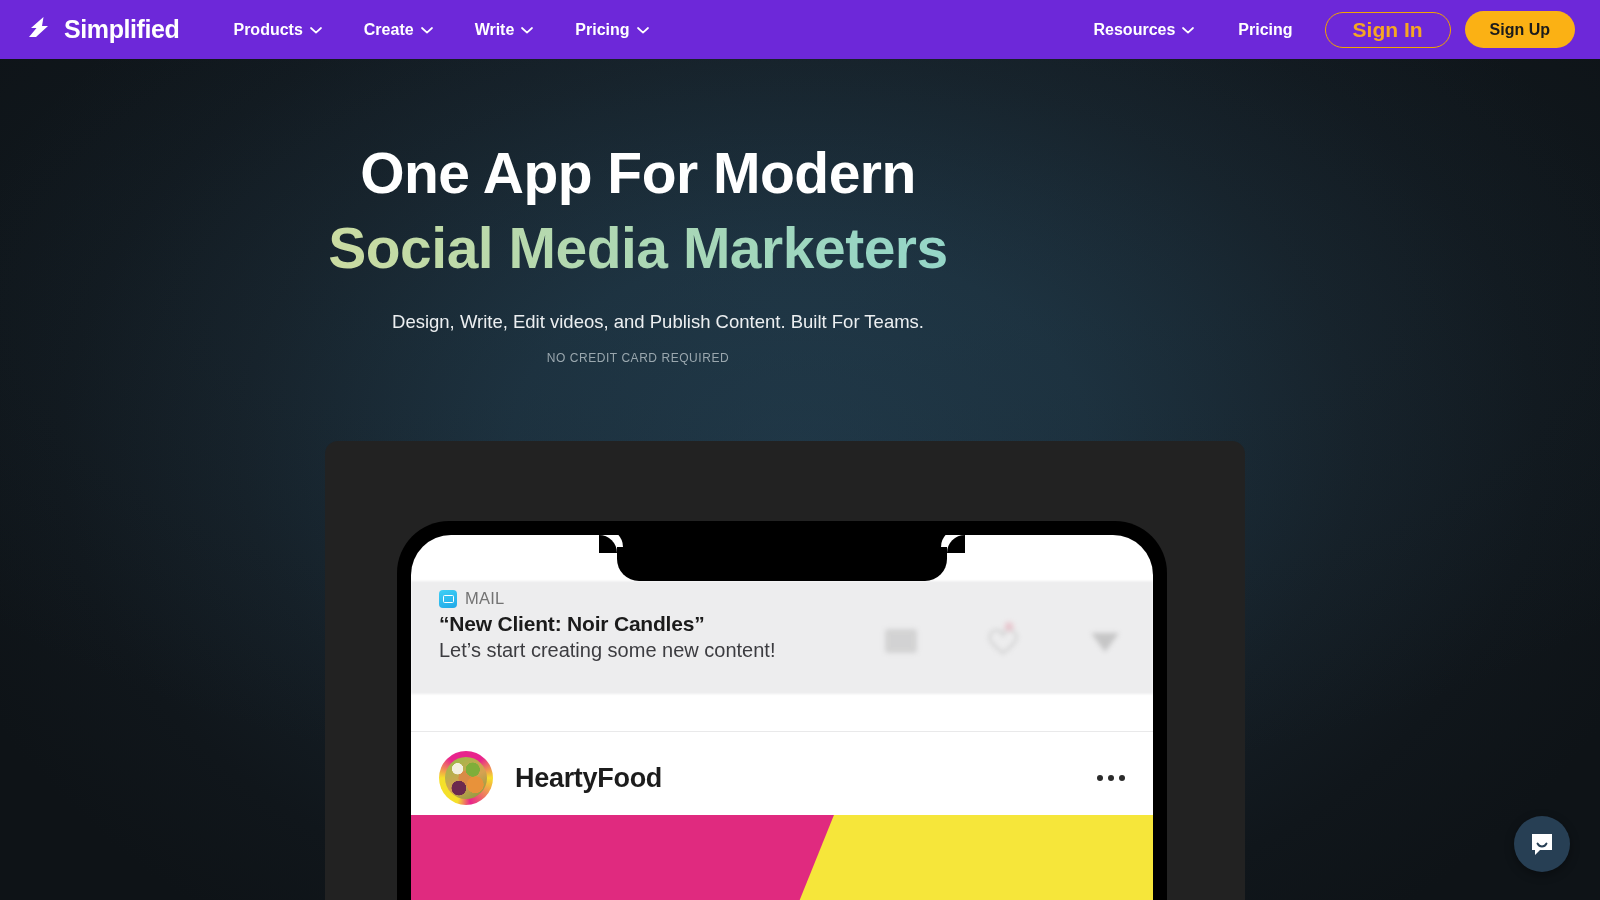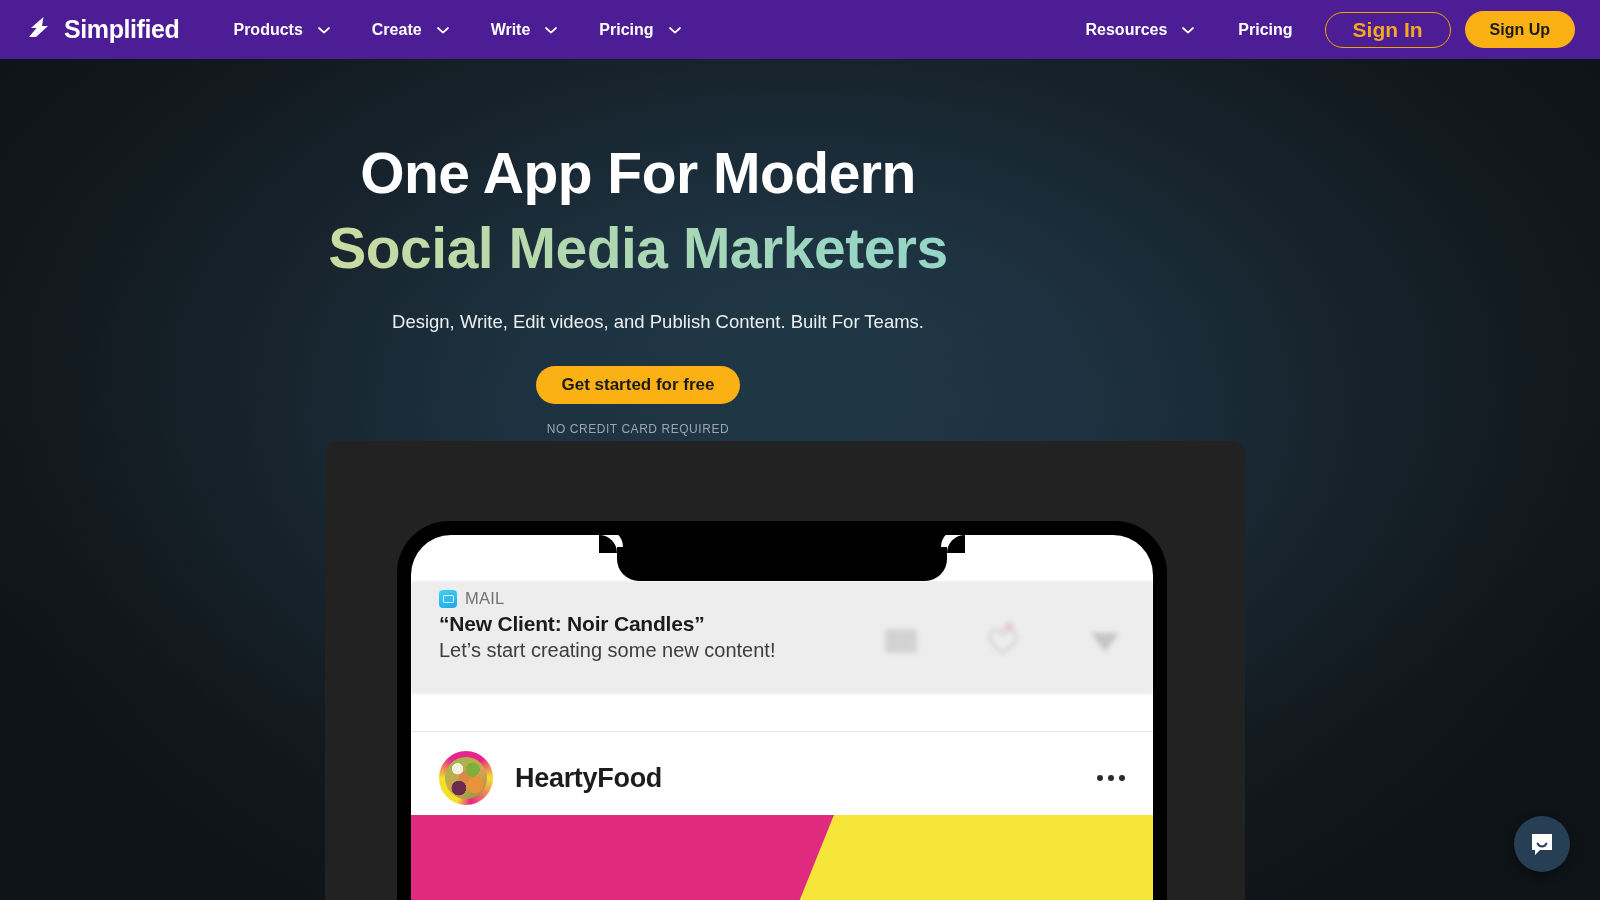--- a/index.html
+++ b/index.html
@@ -17,29 +17,29 @@
       radial-gradient(ellipse 900px 620px at 50% 46%, #1d3240 0%, #1a2c38 32%, #141d24 62%, #10161b 82%, #0e1317 100%);
   }
   .hero-bg::after{
     content:""; position:absolute; inset:0;
     background:radial-gradient(ellipse 1500px 700px at 50% 30%, rgba(40,72,92,.30) 0%, rgba(20,32,42,0) 70%);
   }
 
   
   .navbar {
     position:absolute; left:0; top:0; width:1600px; height:59px;
-    background:#4c1d95; display:flex; align-items:center; z-index:40;
+    background:#6d28d9; display:flex; align-items:center; z-index:40;
   }
   .logo-wrap { display:flex; align-items:center; gap:9px; margin-left:25px; }
   .logo-mark { width:30px; height:30px; flex:none; }
   .logo-text { color:#ffffff; font-size:25px; font-weight:bold; letter-spacing:-.4px; }
 
   .nav-left { display:flex; align-items:center; gap:0px; margin-left:33px; }
   .nav-item {
-    display:flex; align-items:center; gap:15px; color:#ffffff;
+    display:flex; align-items:center; gap:7px; color:#ffffff;
     font-size:16px; font-weight:bold; padding:0 21px; height:59px; cursor:pointer;
   }
   .chev { width:12px; height:8px; flex:none; display:block; }
 
   .nav-right { margin-left:auto; display:flex; align-items:center; gap:0; margin-right:25px; }
   .nav-right .nav-item { padding:0 22px; }
   .btn-signin {
     display:flex; align-items:center; justify-content:center;
     height:36px; padding:8px 27px; margin-left:10px;
     border:1.4px solid #f0a500; border-radius:20px;
@@ -216,21 +216,20 @@
       <button class="btn-signup">Sign Up</button>
     </div>
   </div>
 
   <div class="hero">
     <h1 class="h1">
       <span>One App For Modern</span>
       <span class="h1-grad">Social Media Marketers</span>
     </h1>
     <p class="sub">Design, Write, Edit videos, and Publish Content. Built For Teams.</p>
-    <button class="cta">Get started for free</button>
     <div class="nocard">NO CREDIT CARD REQUIRED</div>
   </div>
 
   <div class="panel">
 
     <div class="phone">
       <div class="phone-screen">
         <div class="notch"></div>
 
         <div class="mail-card"></div>

